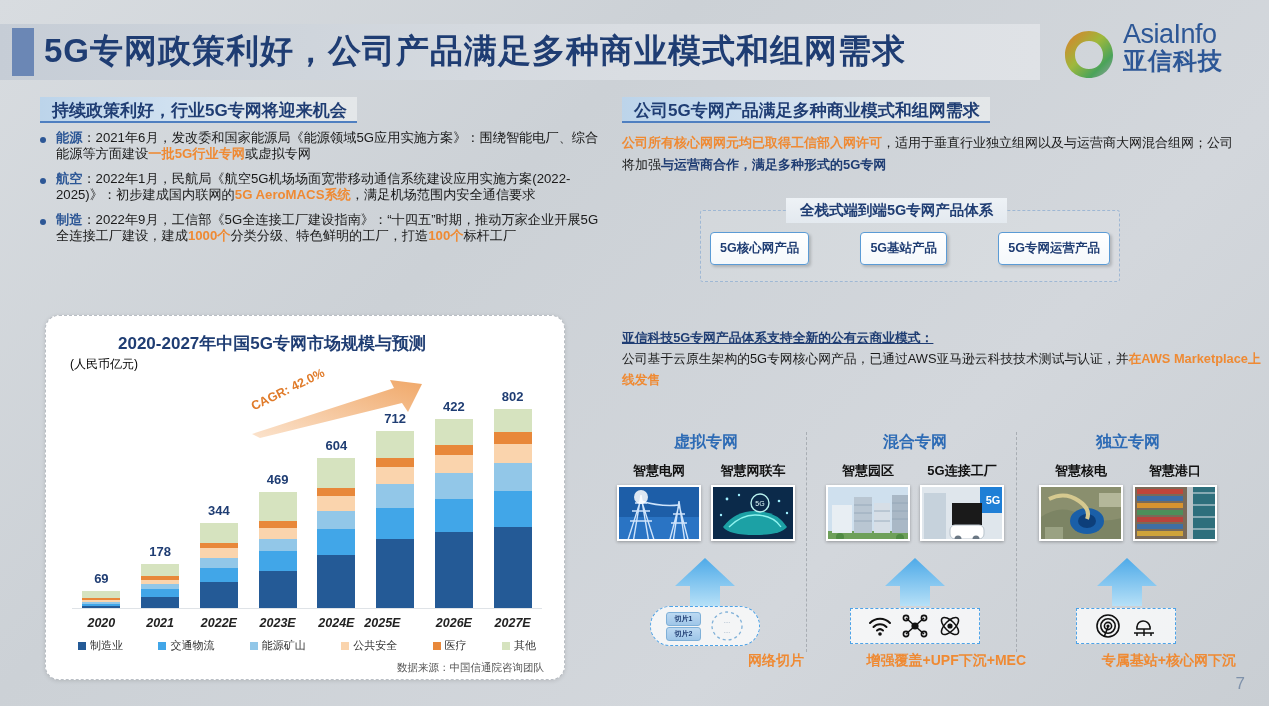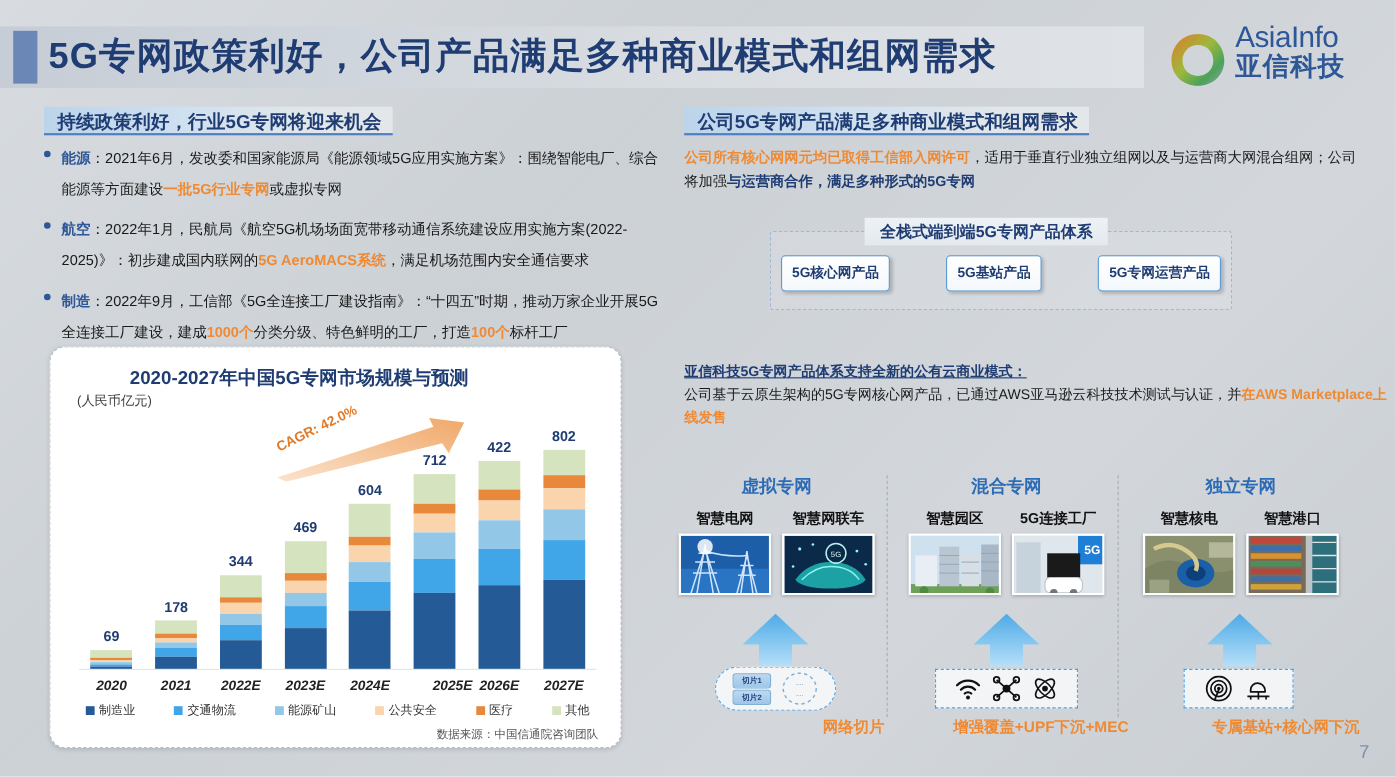--- a/index.html
+++ b/index.html
@@ -34,37 +34,37 @@
     position:absolute; height:26px; padding:2px 10px 2px 12px;
     font-size:17px; font-weight:bold; color:#1f3d73; white-space:nowrap;
     background: linear-gradient(90deg,#bcd4ea 0%,#cfe0f0 40%,#dfe6ea 70%,#e4e7e9 100%);
     border-bottom:2px solid #4f7fc0;
   }
   .sec-hd.left{ left:40px; top:97px; }
   .sec-hd.right{ left:622px; top:97px; }
 
   
   .bullets{ position:absolute; left:30px; top:130px; width:580px; }
-  .bl{ position:relative; padding-left:26px; margin-bottom:9px; font-size:13.2px; line-height:28px; color:#1a1a1a; }
+  .bl{ position:relative; padding-left:26px; margin-bottom:9px; font-size:13.2px; line-height:16px; color:#1a1a1a; }
   .bl:before{
     content:""; position:absolute; left:10px; top:7px; width:6px;height:6px;
     border-radius:50%; background:#2d5796;
   }
   .bl b.k{ color:#2d5796; font-weight:bold; }
   .or{ color:#ef8a33; font-weight:bold; }
   .nv{ color:#1f3d73; font-weight:bold; }
 
   
   .chart-card{
     position:absolute; left:45px; top:315px; width:520px; height:365px;
     background:#fff; border-radius:14px; border:1px dashed #b9bec4;
     box-shadow:0 1px 4px rgba(0,0,0,.12);
   }
   .ch-title{ position:absolute; left:24px; top:16px; font-size:17px; font-weight:bold; color:#1f3d73;margin-left:48px; }
-  .ch-sub{ position:absolute; left:24px; top:40px; font-size:12px; color:#404040;text-align:right; }
+  .ch-sub{ position:absolute; left:24px; top:40px; font-size:12px; color:#000000;text-align:right; }
 
   .plot{ position:absolute; left:26px; top:68px; width:470px; height:225px; }
   .axis{ position:absolute; left:0; bottom:0; width:470px; height:1px; background:#dfe3e7; }
   .bar-wrap{
     position:absolute; bottom:1px; display:flex; flex-direction:column-reverse;
   }
   .seg{ width:100%; }
   .bar-val{
     position:absolute; left:50%; transform:translateX(-50%); bottom:100%;
     margin-bottom:5px; font-size:13px; font-weight:bold; color:#1f3d73; white-space:nowrap;
@@ -253,21 +253,21 @@
           <div class="seg" style="height: 11.596%; background: rgb(214, 227, 191);"></div>
           <div class="bar-val">802</div>
         </div>
       </div>
     <div class="xticks" id="xticks">
         <div class="xt" style="left: 0px; width: 58.75px;">2020</div>
         <div class="xt" style="left: 58.75px; width: 58.75px;">2021</div>
         <div class="xt" style="left: 117.5px; width: 58.75px;">2022E</div>
         <div class="xt" style="left: 176.25px; width: 58.75px;">2023E</div>
         <div class="xt" style="left: 235px; width: 58.75px;">2024E</div>
-        <div class="xt" style="left: 310px; width: 58.75px;">2025E</div>
+        <div class="xt" style="left: 281px; width: 58.75px;">2025E</div>
         <div class="xt" style="left: 352.5px; width: 58.75px;">2026E</div>
         <div class="xt" style="left: 411.25px; width: 58.75px;">2027E</div>
       </div>
     <div class="legend" id="legend">
         <div class="lg">
           <i style="background: rgb(36, 90, 150);"></i>
           <span>制造业</span>
         </div>
         <div class="lg">
           <i style="background: rgb(65, 166, 232);"></i>

